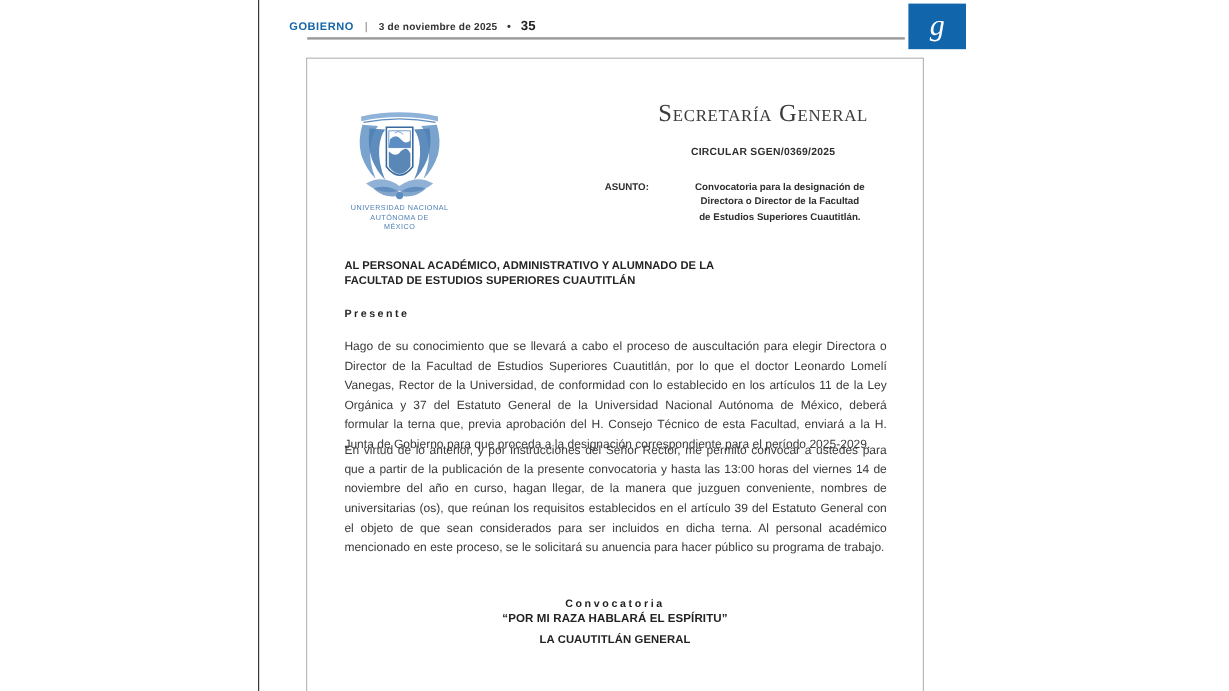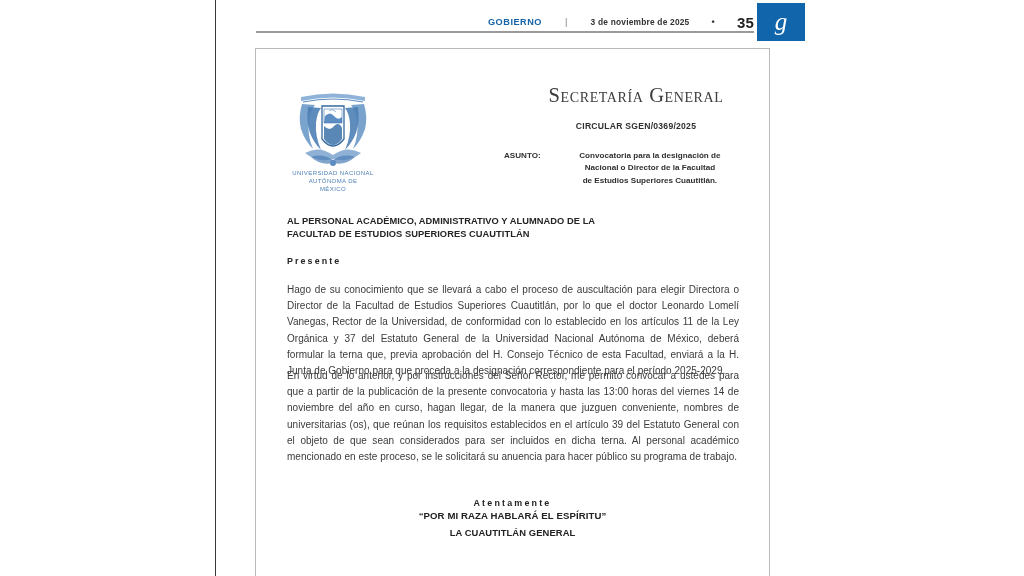--- a/index.html
+++ b/index.html
@@ -25,28 +25,27 @@
     position: absolute;
     left: 215px;
     top: 0;
     width: 1px;
     height: 576px;
     background: #3a3a3a;
   }
   
   .runhead {
     position: absolute;
-    left: 256px;
+    left: 241px;
     top: 14px;
     width: 498px;
     height: 16px;
     display: flex;
     align-items: center;
-    justify-content: flex-end;
-    gap: 22px;
+    gap: 8px;
     font-size: 9.2px;
     letter-spacing: .2px;
     white-space: nowrap;
   }
   .runhead .section {
     color: #1565a8;
     font-weight: bold;
     letter-spacing: .5px;
   }
   .runhead .bar {
@@ -56,21 +55,21 @@
   }
   .runhead .date {
     color: #333333;
     font-weight: bold;
     font-size: 8.4px;
   }
   .runhead .dot { color: #333333; font-weight: bold; }
   .runhead .pageno {
     color: #222222;
     font-weight: bold;
-    font-size: 15px;
+    font-size: 11px;
   }
   .runrule {
     position: absolute;
     left: 256px;
     top: 31px;
     width: 498px;
     height: 2px;
     background: #9a9a9a;
   }
   
@@ -284,36 +283,36 @@
       </svg>
     </div>
 
     <div class="sgen-title">Secretaría General</div>
     <div class="circular">CIRCULAR  SGEN/0369/2025</div>
 
     <div class="asunto">
       <span class="asunto-label">ASUNTO:</span>
       <span class="asunto-body">
         <span class="l">Convocatoria para la designación de</span>
-        <span class="l">Nacional o Director de la Facultad</span>
+        <span class="l">Directora o Director de la Facultad</span>
         <span class="l">de Estudios Superiores Cuautitlán.</span>
       </span>
     </div>
 
     <div class="addressee">
       <div>AL PERSONAL ACADÉMICO, ADMINISTRATIVO Y ALUMNADO DE LA</div>
       <div>FACULTAD DE ESTUDIOS SUPERIORES CUAUTITLÁN</div>
     </div>
     <div class="presente">Presente</div>
 
     <div class="para p1">Hago de su conocimiento que se llevará a cabo el proceso de auscultación para elegir Directora o Director de la Facultad de Estudios Superiores Cuautitlán, por lo que el doctor Leonardo Lomelí Vanegas, Rector de la Universidad, de conformidad con lo establecido en los artículos 11 de la Ley Orgánica y 37 del Estatuto General de la Universidad Nacional Autónoma de México, deberá formular la terna que, previa aprobación del H. Consejo Técnico de esta Facultad, enviará a la H. Junta de Gobierno para que proceda a la designación correspondiente para el período 2025-2029.</div>
     <div class="para p2">En virtud de lo anterior, y por instrucciones del Señor Rector, me permito convocar a ustedes para que a partir de la publicación de la presente convocatoria y hasta las 13:00 horas del viernes 14 de noviembre del año en curso, hagan llegar, de la manera que juzguen conveniente, nombres de universitarias (os), que reúnan los requisitos establecidos en el artículo 39 del Estatuto General con el objeto de que sean considerados para ser incluidos en dicha terna. Al personal académico mencionado en este proceso, se le solicitará su anuencia para hacer público su programa de trabajo.</div>
 
     <div class="closing">
-      <div class="atte">Atentamente</div>
+      <div class="atte">Convocatoria</div>
       <div class="lema">“POR MI RAZA HABLARÁ EL ESPÍRITU”</div>
       <div class="signer">LA CUAUTITLÁN GENERAL</div>
     </div>
 
    </div>
   </div>
 
 </div>
 
 </body></html>

